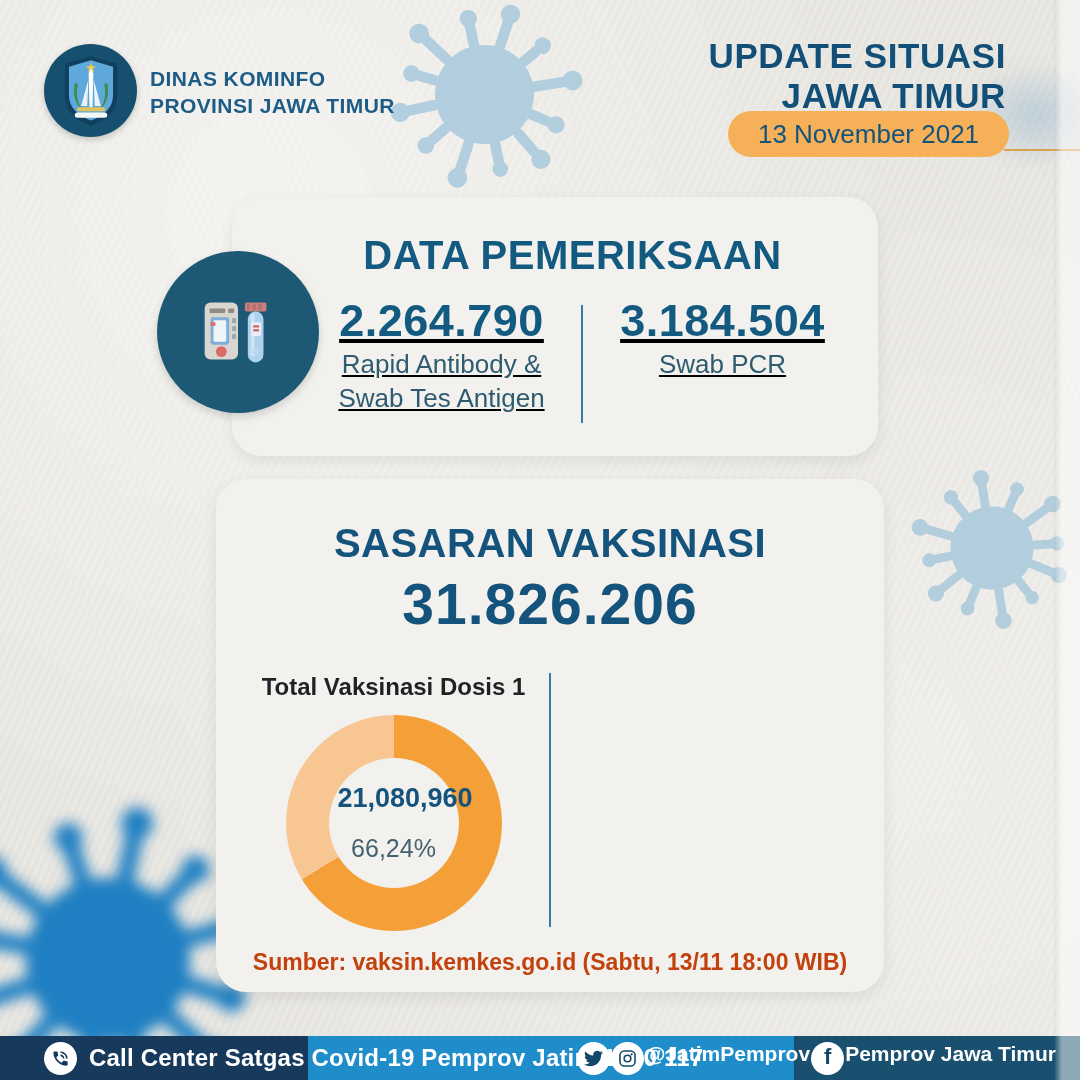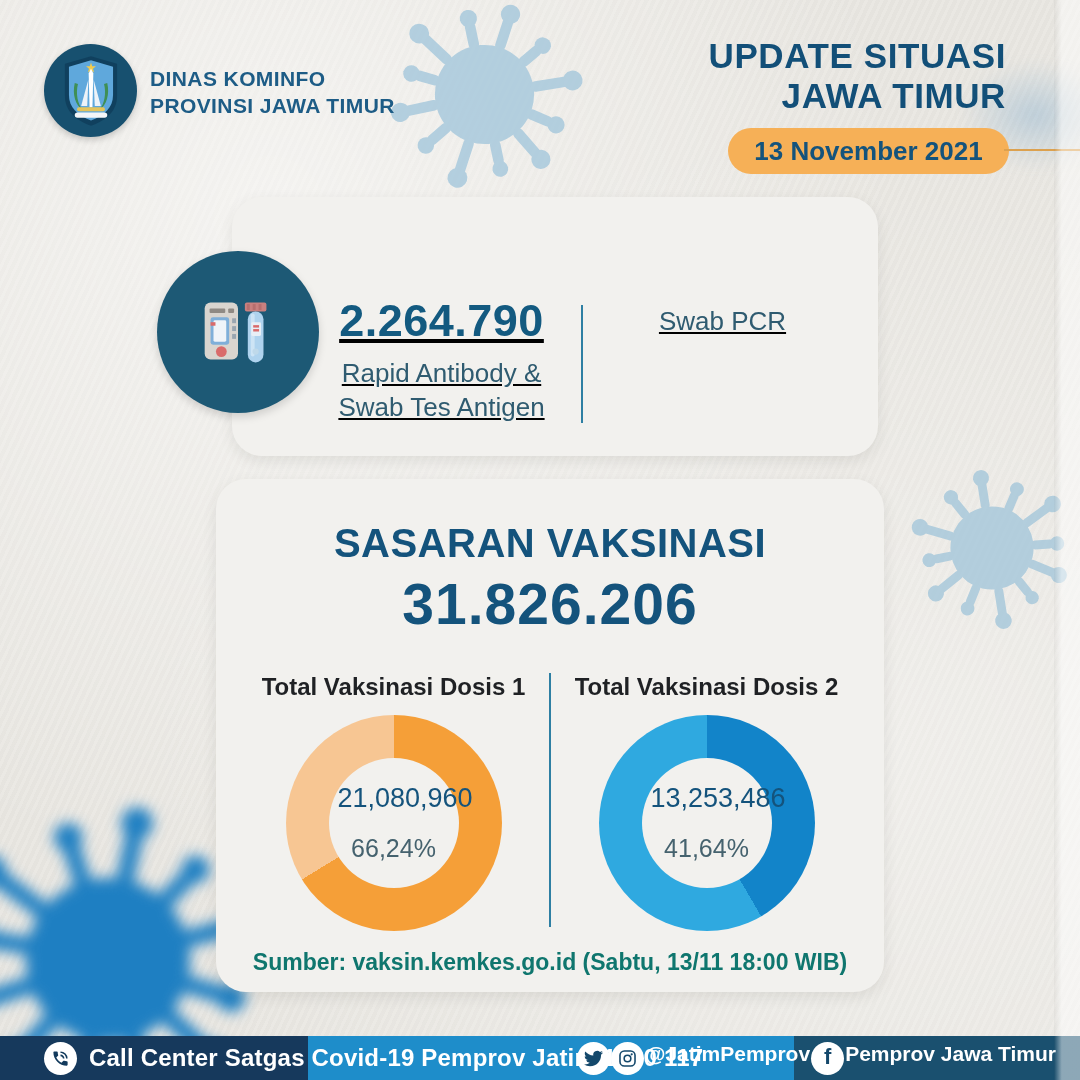--- a/index.html
+++ b/index.html
@@ -30,59 +30,59 @@
     background: radial-gradient(ellipse, rgba(125,170,205,.4), rgba(125,170,205,0) 70%); filter: blur(6px); }
   
   .logo-circle { position:absolute; left:44px; top:44px; width:93px; height:93px; border-radius:50%;
     background:#17506F; display:flex; align-items:center; justify-content:center;
     box-shadow: 0 3px 6px rgba(0,0,0,.18); }
   .emblem { width: 58px; height: 72px; }
   .agency { position:absolute; left:150px; top:65px; font-weight:700; font-size:21px;
     color:#1D5C86; line-height:1.3; letter-spacing:.4px; }
   .main-title { position:absolute; top:36px; right:74px; text-align:right;
     font-weight:700; font-size:35px; color:#124F78; line-height:1.15; letter-spacing:.6px; }
-  .date-pill { position:absolute; left:728px; top:128px; width:281px; height:46px;
+  .date-pill { position:absolute; left:728px; top:111px; width:281px; height:46px;
     background:#F6B057; border-radius:25px; display:flex; align-items:center; justify-content:center;
-    color:#14537C; font-weight:700; font-size:26px; }
+    color:#14537C; font-weight:400; font-size:26px; }
   .date-line { position:absolute; left:1004px; top:149px; right:0; height:2px; background:#DCA14F; }
   
   .card { position:absolute; background:#F2F1EE; border-radius:30px;
     box-shadow: 0 5px 14px rgba(90,90,85,.12); }
   .card-pemeriksaan { left:232px; top:197px; width:646px; height:259px; }
   .card-vaksinasi   { left:216px; top:479px; width:668px; height:513px; }
   .test-icon-circle { position:absolute; left:157px; top:251px; width:162px; height:162px;
     border-radius:50%; background:#1D5975; display:flex; align-items:center; justify-content:center;
     box-shadow: 0 4px 8px rgba(0,0,0,.15); }
   .test-icon-circle svg { width: 98px; height: 98px; }
   .c1-title { position:absolute; left:60px; right:25px; top:36px; text-align:center;
     font-weight:700; font-size:40px; color:#135A80; letter-spacing:.5px; }
   .c1-grid { position:absolute; left:70px; right:16px; top:98px;
     display:grid; grid-template-columns: 1fr 2px 1fr; }
   .c1-cell { text-align:center;text-decoration:underline; }
   .c1-value { font-weight:700; font-size:45px; color:#135A80; letter-spacing:.5px; }
-  .c1-label { margin-top:9px; font-size:26px; color:#2F5B70; line-height:1.32; }
+  .c1-label { font-size:26px; color:#2F5B70; line-height:1.32; }
   .vdiv { background:#2E7FA3; width:2px; }
   .c1-grid .vdiv { margin:10px 0 4px; height:118px; }
   .c2-title { position:absolute; left:0; right:0; top:42px; text-align:center;
     font-weight:700; font-size:40px; color:#14537C; letter-spacing:.5px; }
   .c2-target { position:absolute; left:0; right:0; top:92px; text-align:center;
     font-weight:700; font-size:57px; color:#14537C; letter-spacing:1px; }
   .c2-grid { position:absolute; left:22px; right:22px; top:194px;
     display:grid; grid-template-columns: 1fr 2px 1fr; }
   .c2-grid .vdiv { height:254px; }
   .dose { text-align:center; }
   .dose-label { font-weight:700; font-size:24px; color:#1F2124; }
   .donut { position:relative; width:216px; height:216px; border-radius:50%; margin:14px auto 0; }
   .donut-hole { position:absolute; left:43px; top:43px; width:130px; height:130px;
     border-radius:50%; background:#F2F1EE; display:flex; flex-direction:column;
     align-items:center; justify-content:center; }
-  .donut-value { font-weight:400; font-size:27px; color:#14537C; white-space:nowrap;margin-left:23px; }
+  .donut-value { font-weight:700; font-size:27px; color:#14537C; white-space:nowrap;margin-left:23px; }
   .donut-pct { margin-top:20px; font-size:25px; color:#45626E; }
   .c2-source { position:absolute; left:0; right:0; bottom:16px; text-align:center;
-    font-weight:700; font-size:23px; color:#0f766e; }
+    font-weight:700; font-size:23px; color:#c2410c; }
   
   .footer { position:absolute; left:0; right:0; bottom:0; height:44px;
     background: linear-gradient(90deg, #16395C 0 28.5%, #1E8DCA 28.5% 73.5%, #1A506F 73.5% 100%);
     display:flex; align-items:center; color:#fff; }
   .f-left { position:absolute; left:44px; display:flex; align-items:center; gap:12px; }
   .f-right { position:absolute; right:24px; display:flex; align-items:flex-start; gap:1px; }
   .icon-circle { width:33px; height:33px; border-radius:50%; background:#fff;
     display:flex; align-items:center; justify-content:center; flex:0 0 auto; }
   .icon-circle svg { width:19px; height:19px; }
   .fb-f { font-weight:700; font-size:22px; color:#14486B; line-height:1; transform: translateY(-1px); }
@@ -180,30 +180,32 @@
     <div>PROVINSI JAWA TIMUR</div>
   </div>
   <div class="main-title">
     <div>UPDATE SITUASI</div>
     <div>JAWA TIMUR</div>
   </div>
   <div class="date-pill">13 November 2021</div>
   <div class="date-line"></div>
 
   <section class="card card-pemeriksaan">
+    <h2 class="c1-title">DATA PEMERIKSAAN</h2>
     <div class="c1-grid">
       <div class="c1-cell">
         <div class="c1-value">2.264.790</div>
         <div class="c1-label">
           <div>Rapid Antibody &amp;</div>
           <div>Swab Tes Antigen</div>
         </div>
       </div>
       <div class="vdiv"></div>
       <div class="c1-cell">
+        <div class="c1-value">3.184.504</div>
         <div class="c1-label">
           <div>Swab PCR</div>
         </div>
       </div>
     </div>
   </section>
 
   <div class="test-icon-circle">
     <svg viewBox="0 0 100 100">
       <rect x="16" y="20" width="34" height="58" rx="6" fill="#D9D5CF"></rect>
@@ -236,29 +238,20 @@
       <div class="dose">
         <div class="dose-label">Total Vaksinasi Dosis 1</div>
         <div class="donut" style="background: conic-gradient(rgb(245, 159, 56) 0deg, rgb(245, 159, 56) 66.24%, rgb(247, 198, 147) 0deg);">
           <div class="donut-hole">
             <div class="donut-value">21,080,960</div>
             <div class="donut-pct">66,24%</div>
           </div>
         </div>
       </div>
       <div class="vdiv"></div>
-      <div class="dose">
-        <div class="dose-label">Total Vaksinasi Dosis 2</div>
-        <div class="donut" style="background: conic-gradient(rgb(18, 132, 201) 0deg, rgb(18, 132, 201) 41.64%, rgb(47, 169, 224) 0deg);">
-          <div class="donut-hole">
-            <div class="donut-value">13,253,486</div>
-            <div class="donut-pct">41,64%</div>
-          </div>
-        </div>
-      </div>
     </div>
     <div class="c2-source">Sumber: vaksin.kemkes.go.id (Sabtu, 13/11 18:00 WIB)</div>
   </section>
 
   <footer class="footer">
     <div class="f-left">
       <span class="icon-circle">
         <svg viewBox="0 0 24 24" fill="#123A5C">
           <path d="M6.62 10.79c1.44 2.83 3.76 5.14 6.59 6.59l2.2-2.2c.27-.27.67-.36 1.02-.24 1.12.37 2.33.57 3.57.57.55 0 1 .45 1 1V20c0 .55-.45 1-1 1-9.39 0-17-7.61-17-17 0-.55.45-1 1-1h3.5c.55 0 1 .45 1 1 0 1.25.2 2.45.57 3.57.11.35.03.74-.25 1.02l-2.2 2.2z"></path>
           <path d="M19 12h2a9 9 0 0 0-9-9v2c3.87 0 7 3.13 7 7zm-4 0h2c0-2.76-2.24-5-5-5v2c1.66 0 3 1.34 3 3z"></path>

